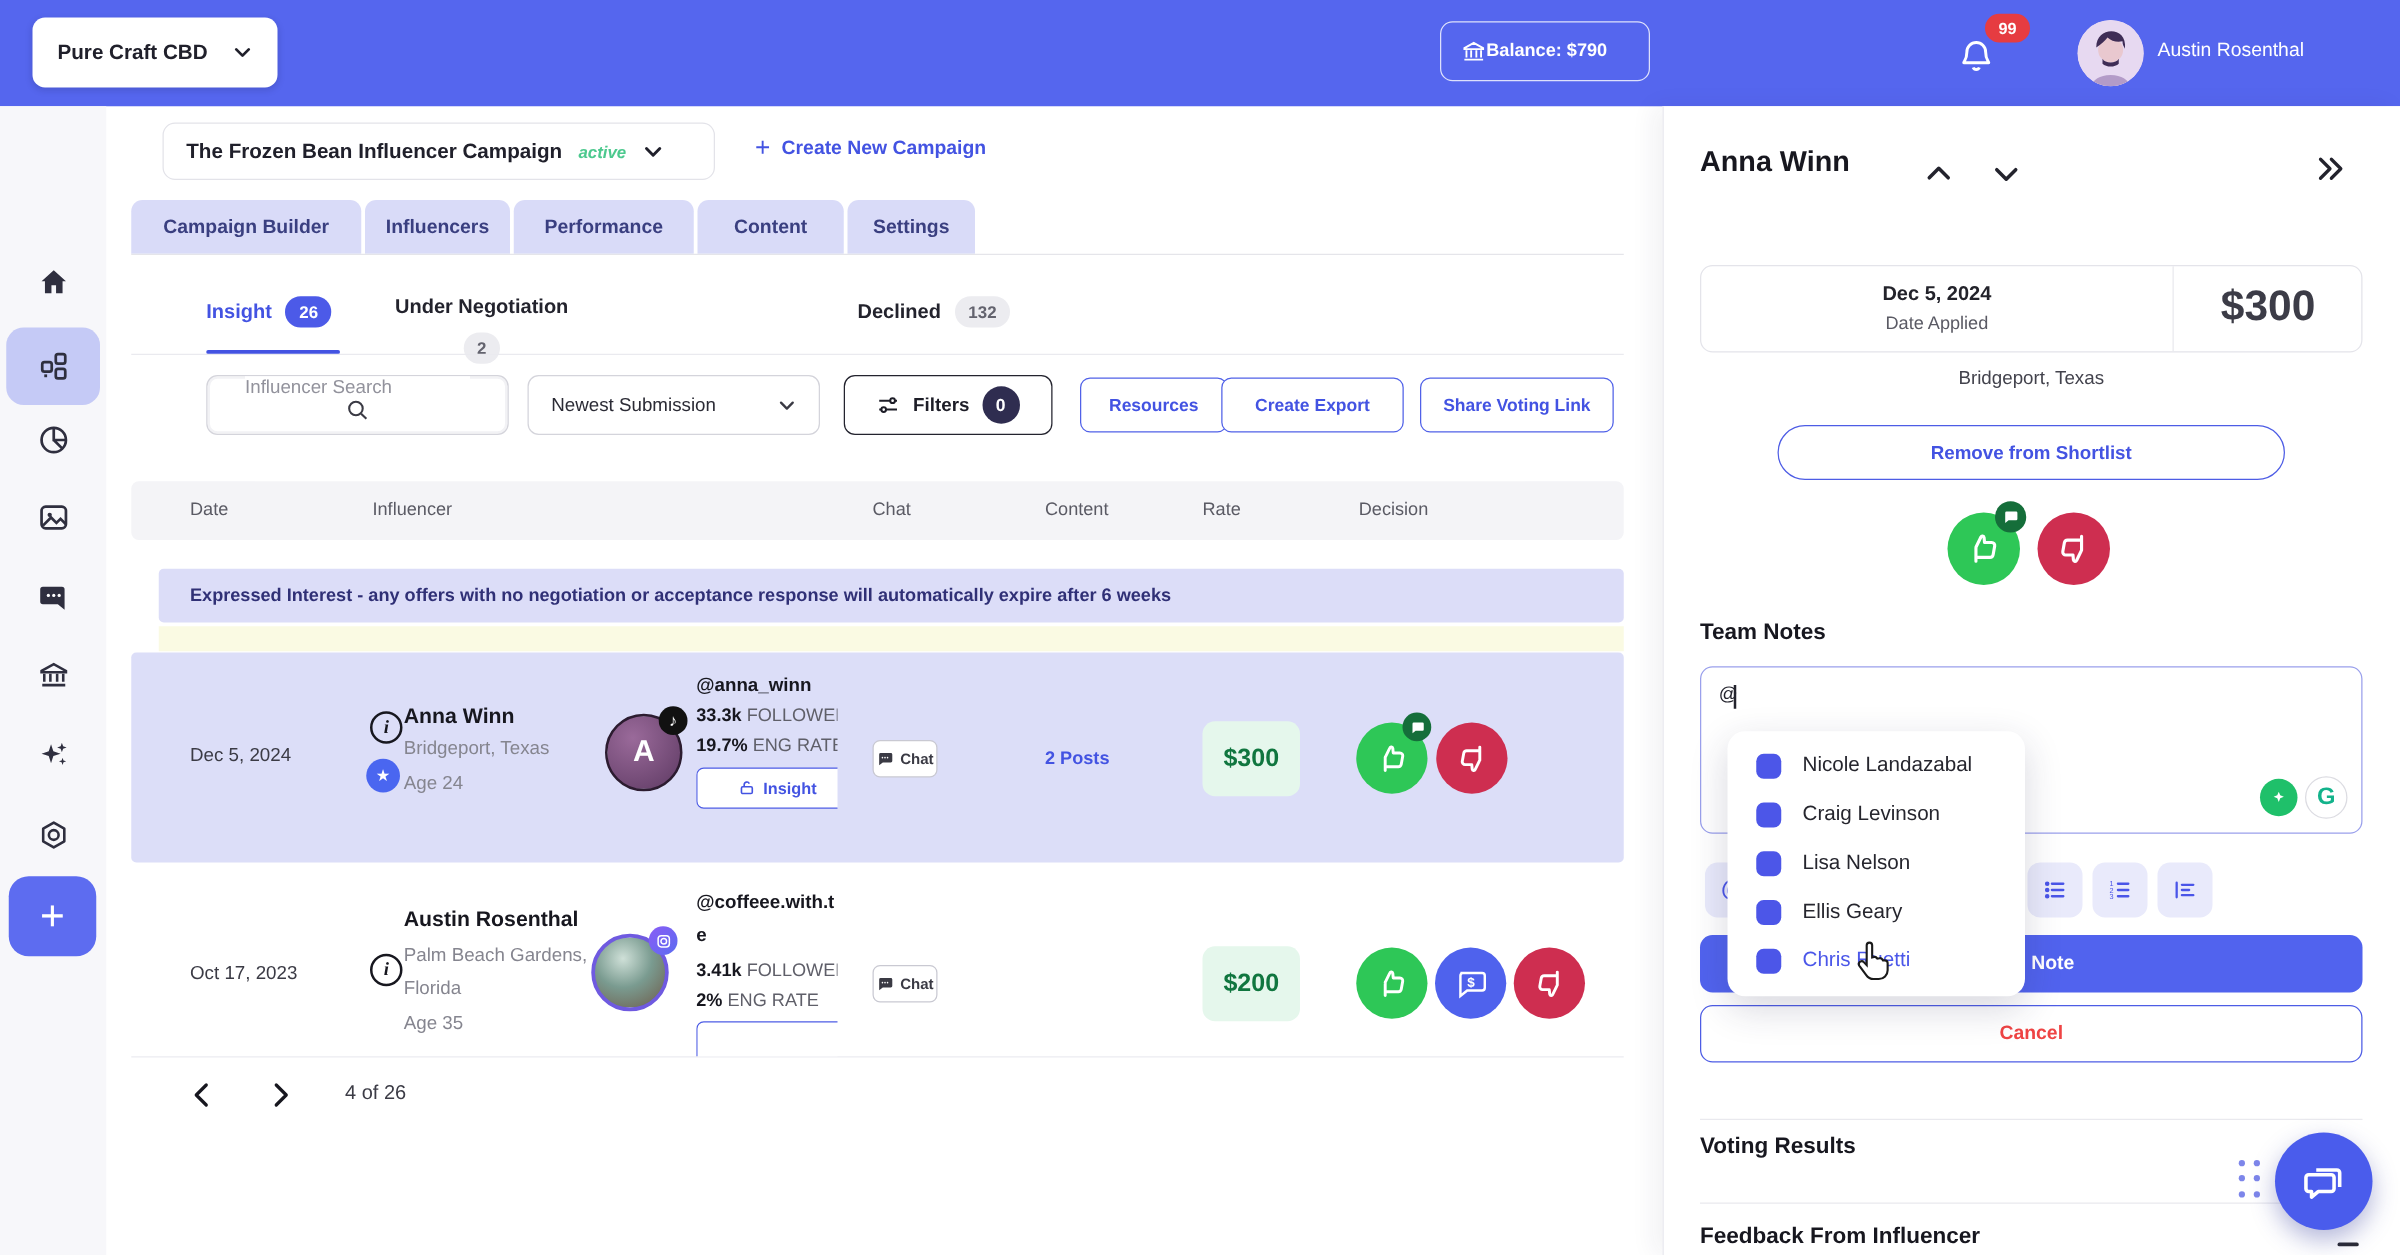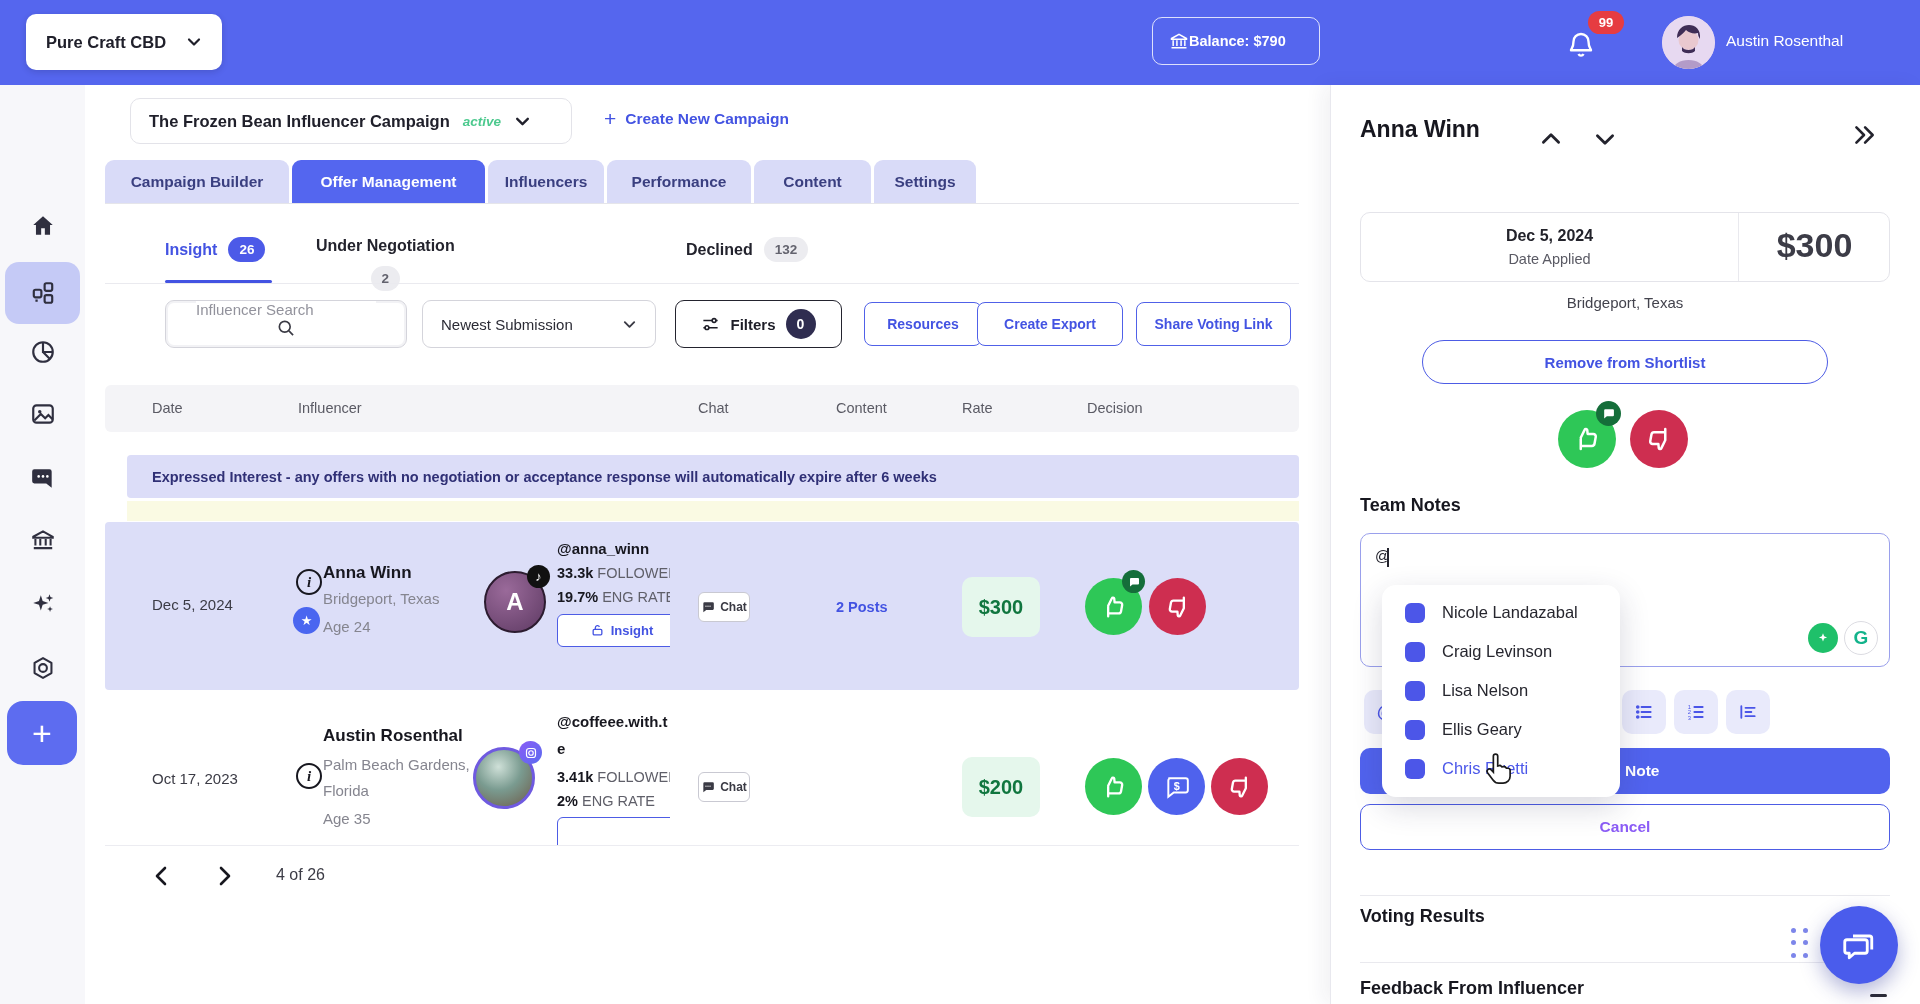--- a/index.html
+++ b/index.html
@@ -114,21 +114,21 @@
     display:flex; align-items:center; justify-content:center; font-size:15px; font-weight:700; color:#4353e2; cursor:pointer;}
   .sec-title { font-size:18px; font-weight:700; color:#17171f; }
   .note-area { left:1360px; top:533px; width:530px; height:134px; border:1.6px solid #9aa0ec; border-radius:10px; background:#fff; cursor:text;}
   .caret { left:14px; top:14px; width:1.5px; height:19px; background:#23232d; }
   .gram-tab { right:8px; bottom:8px; position:absolute; display:flex; align-items:center; gap:6px; background:#fff; border-radius:10px; padding:3px;}
   .tool-ic { top:690px; width:44px; height:44px; border-radius:10px; background:#e9eafb; color:#4a55e8;
     display:flex; align-items:center; justify-content:center; cursor:pointer;}
   .addnote-btn { left:1360px; top:748px; width:530px; height:46px; border-radius:10px; background:#5163ee;
     display:flex; align-items:center; justify-content:center; color:#fff; font-size:15.5px; font-weight:700; cursor:pointer;}
   .cancel-btn { left:1360px; top:804px; width:530px; height:46px; border-radius:10px; border:1.6px solid #4d5ce5; background:#fff;
-    display:flex; align-items:center; justify-content:center; color:#8b5cf6; font-size:15.5px; font-weight:700; cursor:pointer;}
+    display:flex; align-items:center; justify-content:center; color:#ef4444; font-size:15.5px; font-weight:700; cursor:pointer;}
   .p-div { left:1360px; width:530px; height:1px; background:#e9e9ee; }
 
   .mention-dd { left:1382px; top:585px; width:238px; height:212px; background:#fff; border-radius:14px;
     box-shadow:0 10px 30px rgba(40,40,80,.18); padding:8px 0; z-index:5;}
   .m-item { height:39px; display:flex; align-items:center; gap:17px; padding-left:23px; font-size:16.5px; color:#26262e; cursor:pointer;}
   .m-item .sq { width:20px; height:20px; border-radius:6px; background:#4c56e8; }
   .m-item.hover { color:#4b57e9; font-weight:500; }
 
   .drag-dots { left:1791px; top:928px; width:21px; height:30px; display:grid; grid-template-columns:5px 5px; gap:7px; cursor:grab;}
   .drag-dots i { width:5px; height:5px; border-radius:50%; background:#7d86ea; }
@@ -225,21 +225,20 @@
         <path d="M3 5.5l5 5 5-5" fill="none" stroke="#20202b" stroke-width="2.2" stroke-linecap="round" stroke-linejoin="round"></path>
       </svg>
   </div>
   <div class="abs create-new">
     <span class="pl">+</span>
     <span class="lb">Create New Campaign</span>
   </div>
 
   <div class="abs tabs">
     <div class="tab" style="width:184px;">Campaign Builder</div>
-    <div class="tab active" style="width:193px;">Offer Management</div>
     <div class="tab" style="width:116px;text-align:center;">Influencers</div>
     <div class="tab" style="width:144px;">Performance</div>
     <div class="tab" style="width:117px;">Content</div>
     <div class="tab" style="width:102px;">Settings</div>
   </div>
   <div class="abs tabline"></div>
 
   <div class="abs subtab active" style="left:165px;">
     <span class="lb">Insight</span>
     <span class="badge-blue">26</span>

